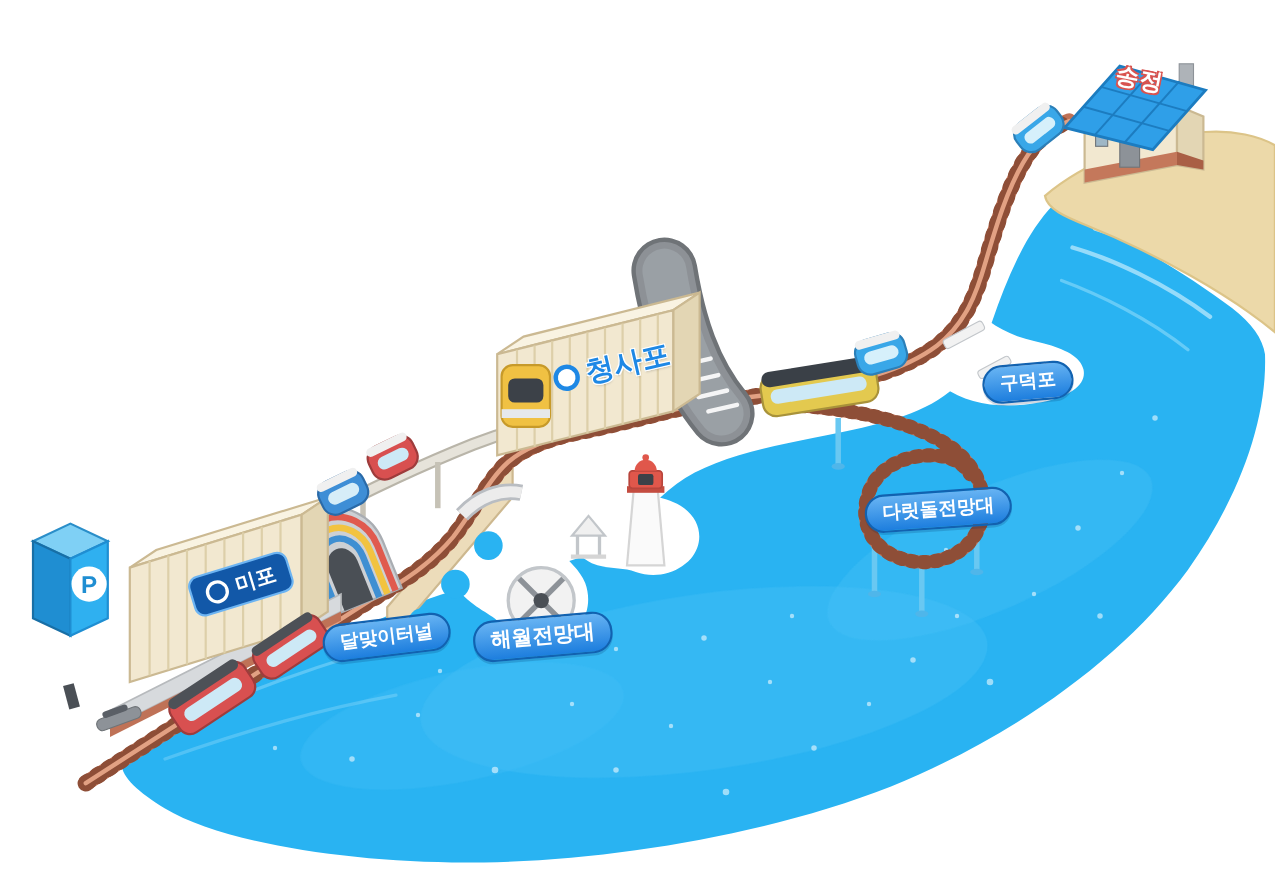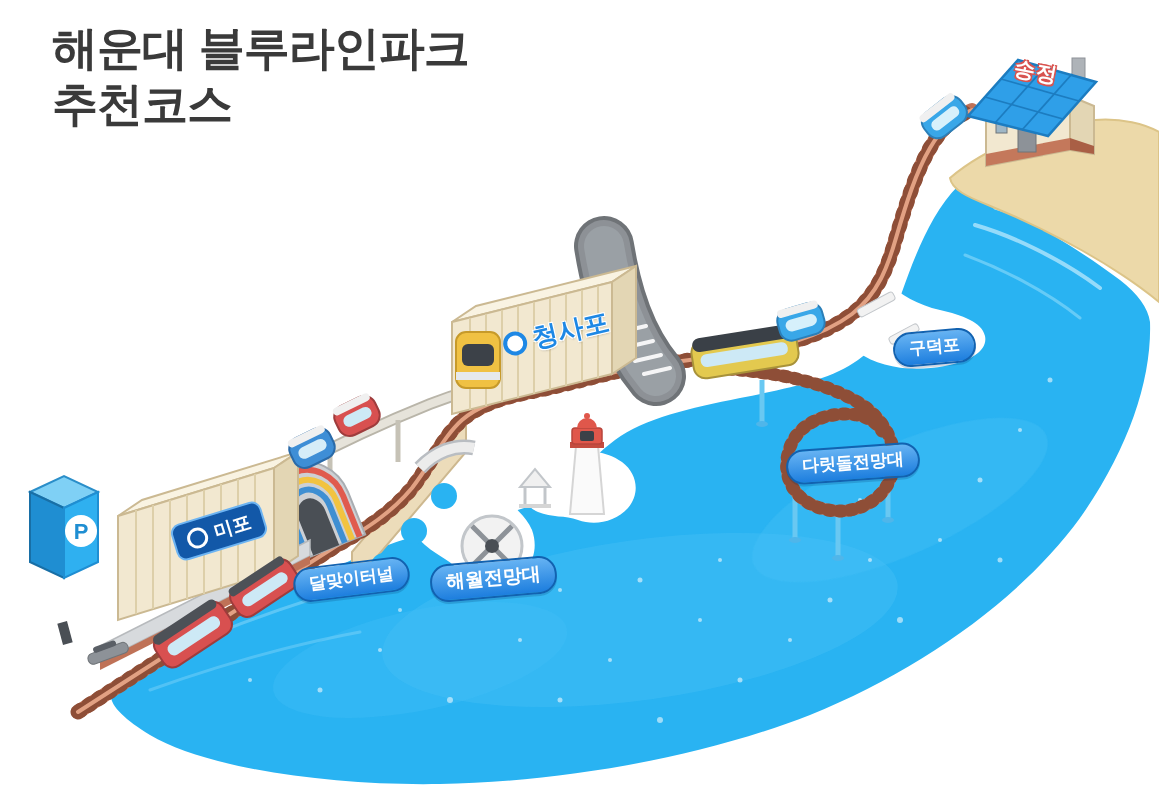--- a/index.html
+++ b/index.html
@@ -341,24 +341,20 @@
   </g>
 
   <g transform="rotate(-20 108 656)">
     <rect x="88" y="648" width="42" height="11" rx="5" fill="#8d9298" stroke="#6f7478"></rect>
     <rect x="96" y="643" width="24" height="6" rx="3" fill="#5a5f66"></rect>
   </g>
   <rect x="60" y="622" width="10" height="22" fill="#4a4f55" transform="rotate(-15 65 633)"></rect>
 
 </svg>
 
-<div class="overlay title">
-  <div>해운대 블루라인파크</div>
-  <div>추천코스</div>
-</div>
 
 <div class="overlay sign-mipo" style="left:172px;top:512px;">
   <span class="ring"></span>
   <span>미포</span>
 </div>
 
 <div class="overlay sign-cheongsapo" style="left:502px;top:316px;">
   <span class="ring-blue"></span>
   <span>청사포</span>
 </div>

